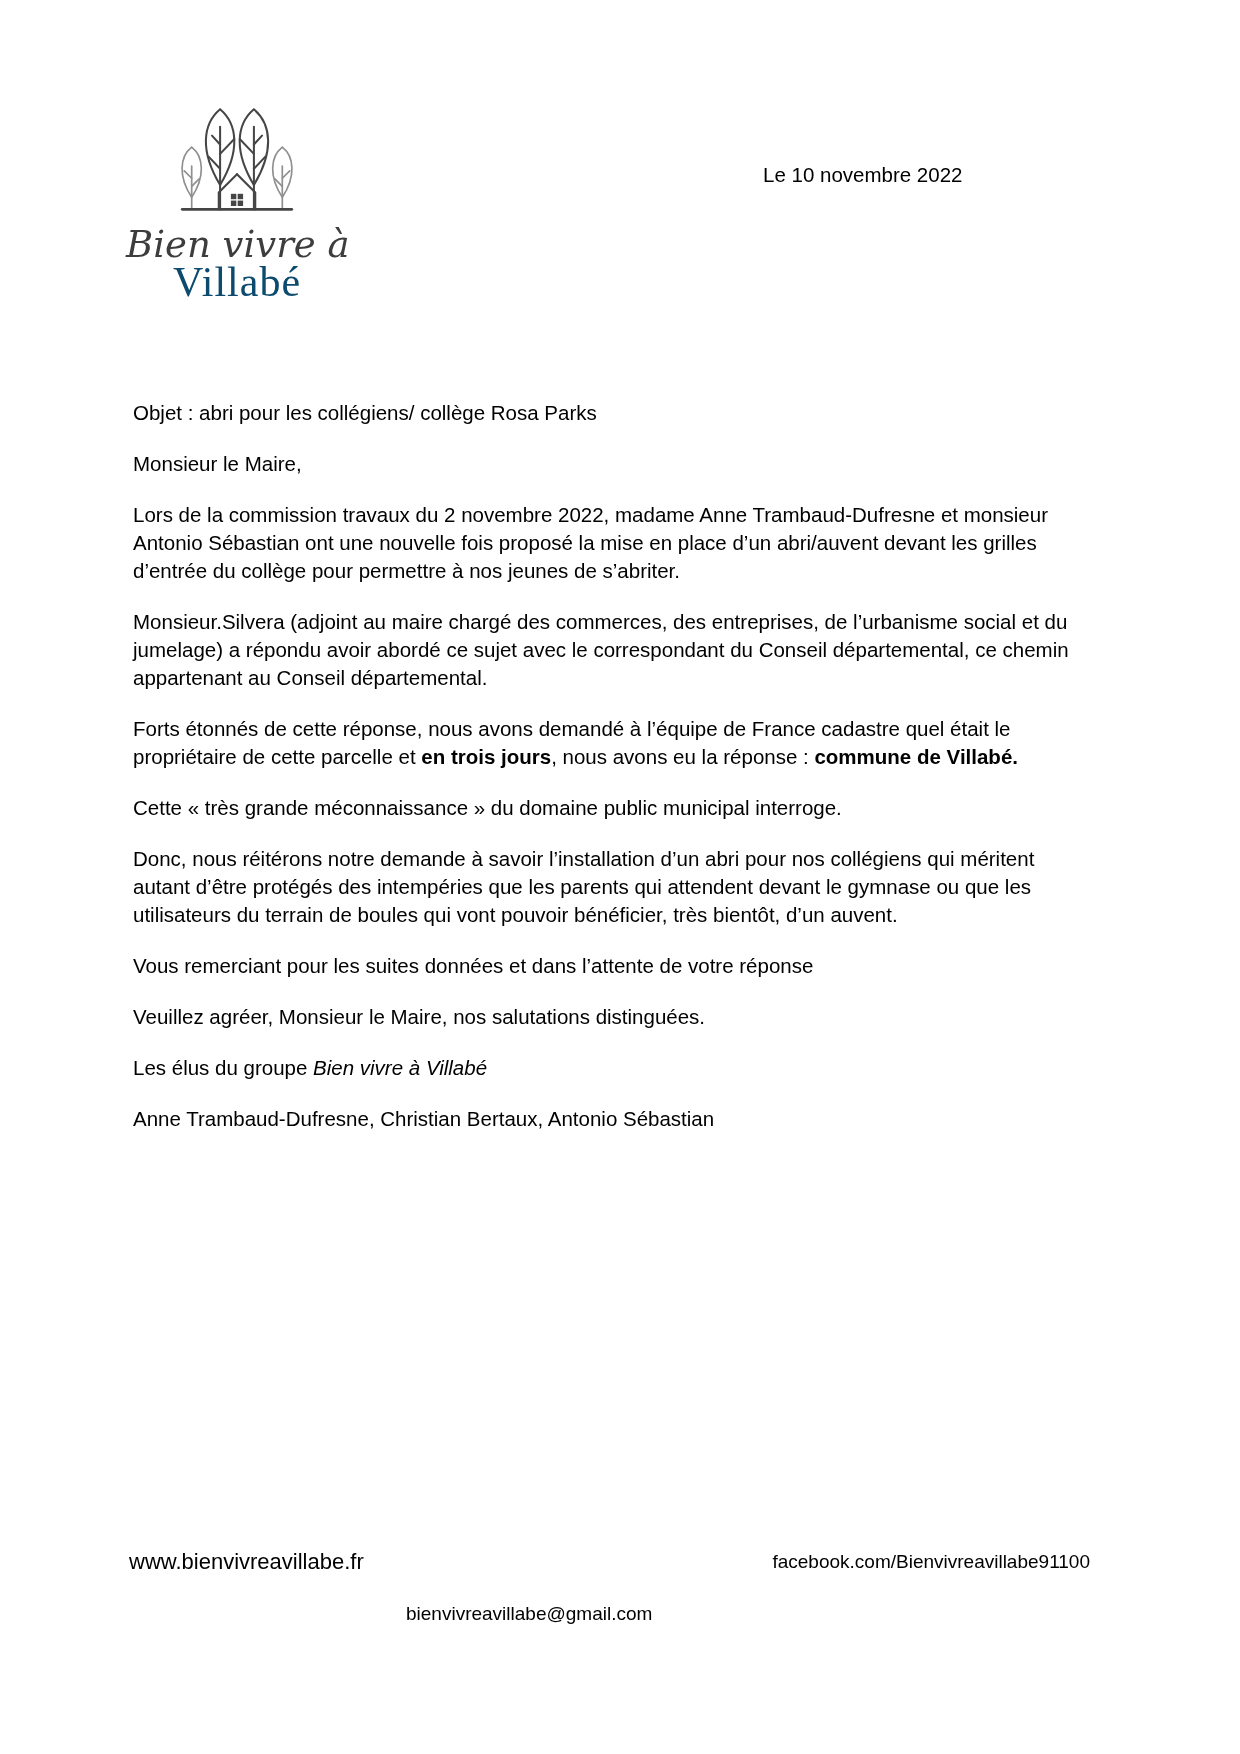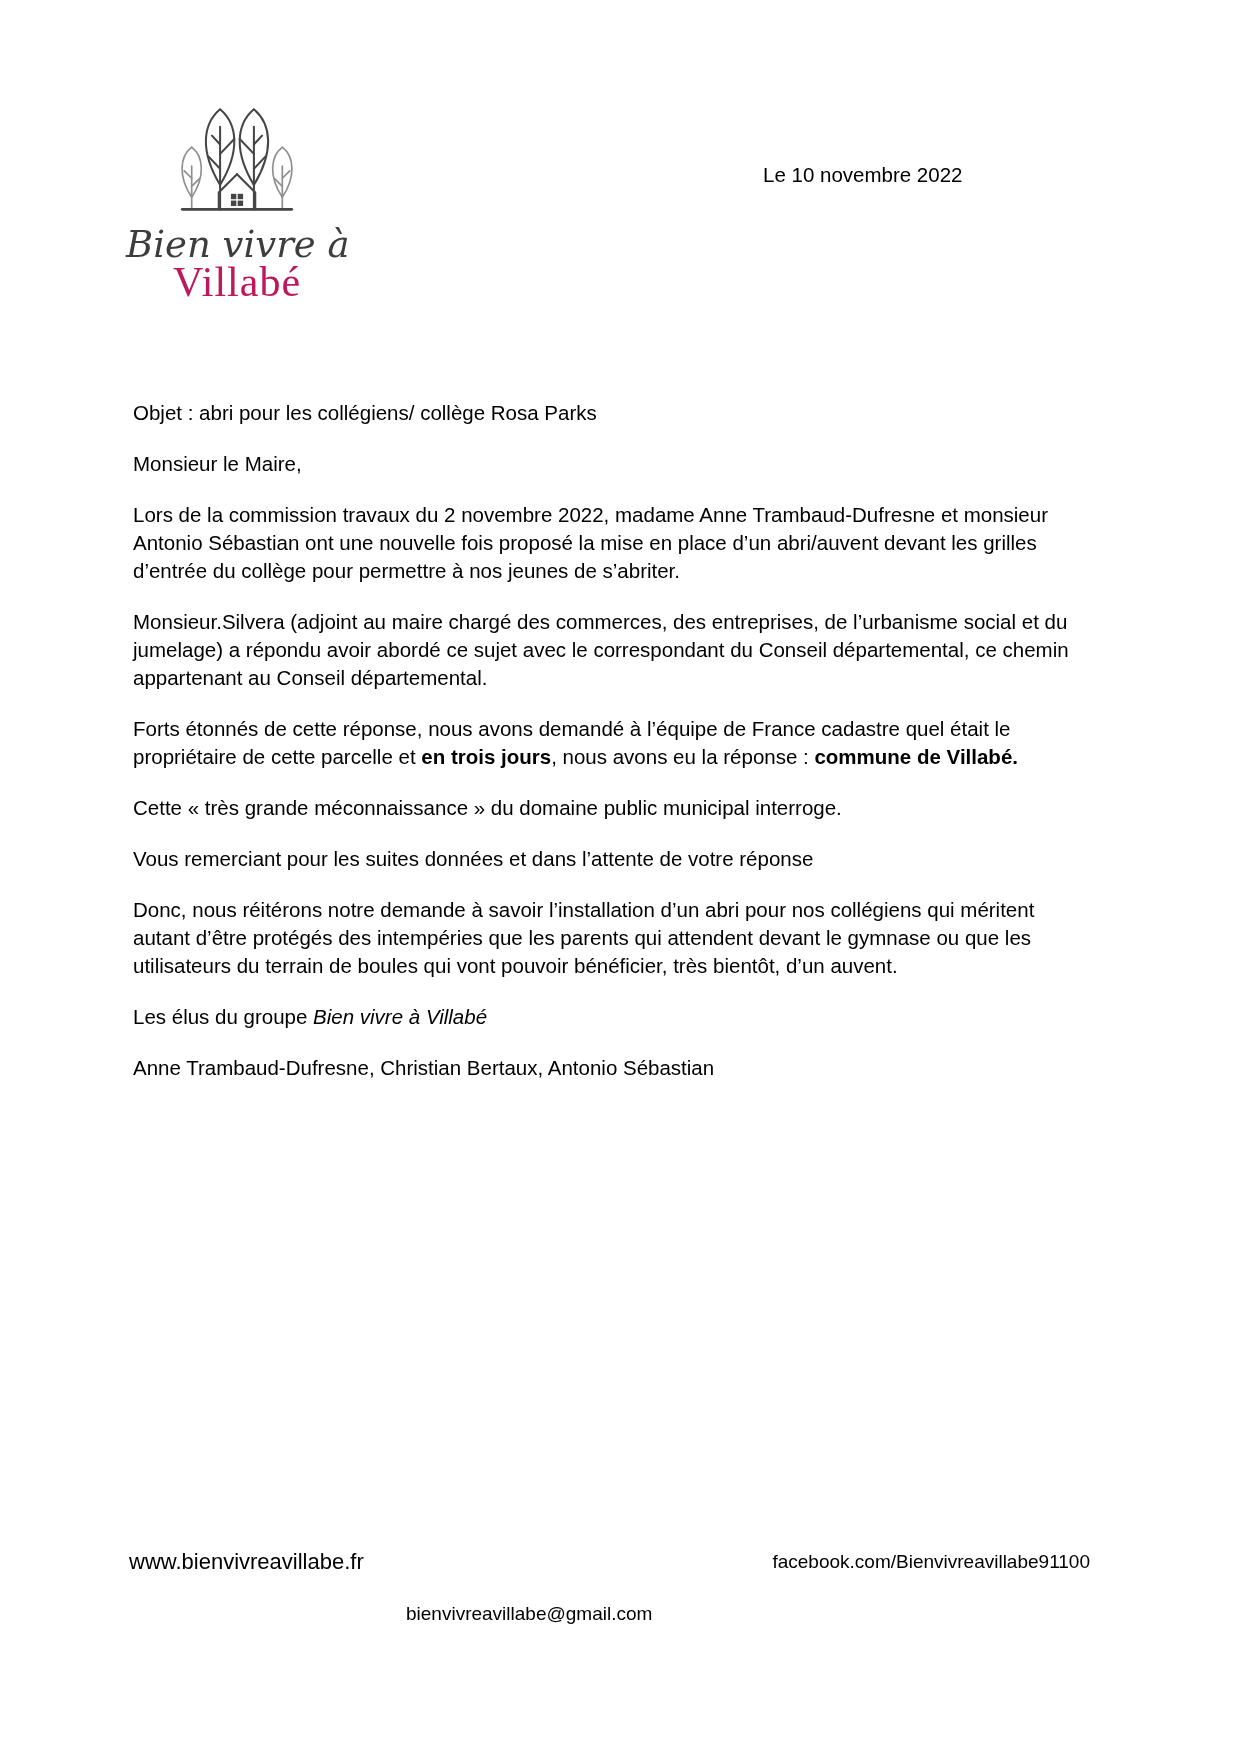--- a/index.html
+++ b/index.html
@@ -25,21 +25,21 @@
     line-height:36px;
     color:#3d3d3d;
     letter-spacing:0px;
     margin-top:8px;
     white-space:nowrap;
   }
   .logo-name{
     font-family:"Liberation Serif", serif;
     font-size:42px;
     line-height:38px;
-    color:#be185d;
+    color:#0c4a6e;
     letter-spacing:1px;
     white-space:nowrap;
   }
   
   .date{
     position:absolute;left:763px;top:161px;
     font-size:20.5px;line-height:28px;
   }
   
   .body{
@@ -115,22 +115,23 @@
 
   <div class="date">Le 10 novembre 2022</div>
 
   <div class="body">
     <p>Objet : abri pour les collégiens/ collège Rosa Parks</p>
     <p>Monsieur le Maire,</p>
     <p>Lors de la commission travaux du 2 novembre 2022, madame Anne Trambaud-Dufresne et monsieur Antonio Sébastian ont une nouvelle fois proposé la mise en place d’un abri/auvent devant les grilles d’entrée du collège pour permettre à nos jeunes de s’abriter.</p>
     <p>Monsieur.Silvera (adjoint au maire chargé des commerces, des entreprises, de l’urbanisme social et du jumelage) a répondu avoir abordé ce sujet avec le correspondant du Conseil départemental, ce chemin appartenant au Conseil départemental.</p>
     <p><span>Forts étonnés de cette réponse, nous avons demandé à l’équipe de France cadastre quel était le propriétaire de cette parcelle et </span><span class="bu">en trois jours</span><span>, nous avons eu la réponse : </span><span class="b">commune de Villabé.</span></p>
     <p>Cette « très grande méconnaissance » du domaine public municipal interroge.</p>
+    <p>Donc, nous réitérons notre demande à savoir l’installation d’un abri pour nos collégiens qui méritent autant d’être protégés des intempéries que les parents qui attendent devant le gymnase ou que les utilisateurs du terrain de boules qui vont pouvoir bénéficier, très bientôt, d’un auvent.</p>
     <p>Vous remerciant pour les suites données et dans l’attente de votre réponse</p>
-    <p>Donc, nous réitérons notre demande à savoir l’installation d’un abri pour nos collégiens qui méritent autant d’être protégés des intempéries que les parents qui attendent devant le gymnase ou que les utilisateurs du terrain de boules qui vont pouvoir bénéficier, très bientôt, d’un auvent.</p>
+    <p>Veuillez agréer, Monsieur le Maire, nos salutations distinguées.</p>
     <p><span>Les élus du groupe </span><span class="i">Bien vivre à Villabé</span></p>
     <p>Anne Trambaud-Dufresne, Christian Bertaux, Antonio Sébastian</p>
   </div>
 
   <div class="footer-web">www.bienvivreavillabe.fr</div>
   <div class="footer-fb">facebook.com/Bienvivreavillabe91100</div>
   <div class="footer-email">bienvivreavillabe@gmail.com</div>
 
 </div>
 

